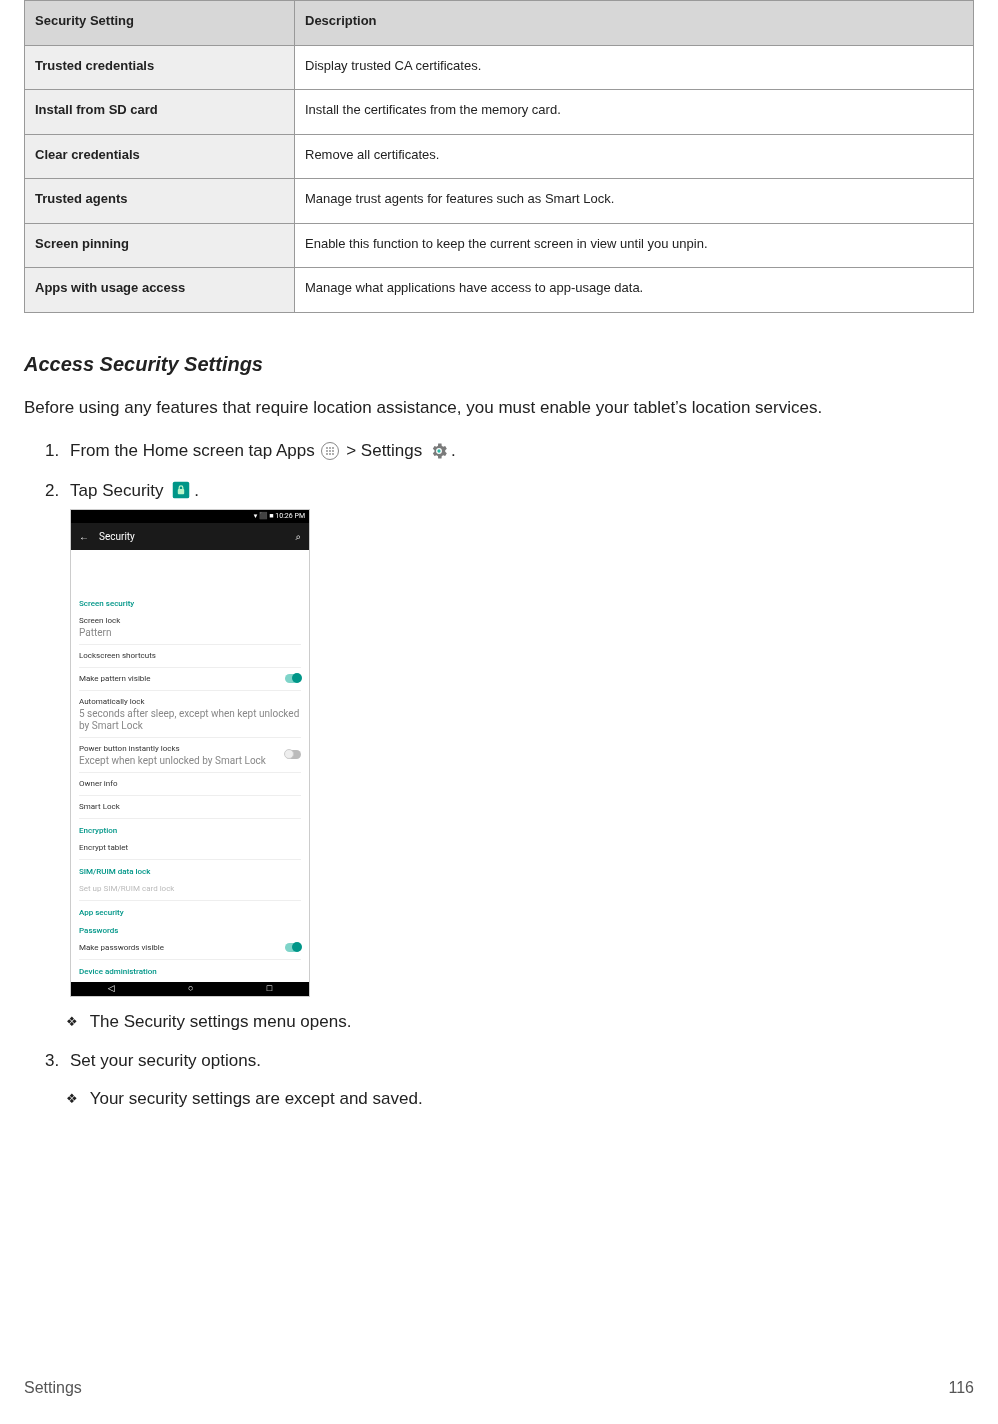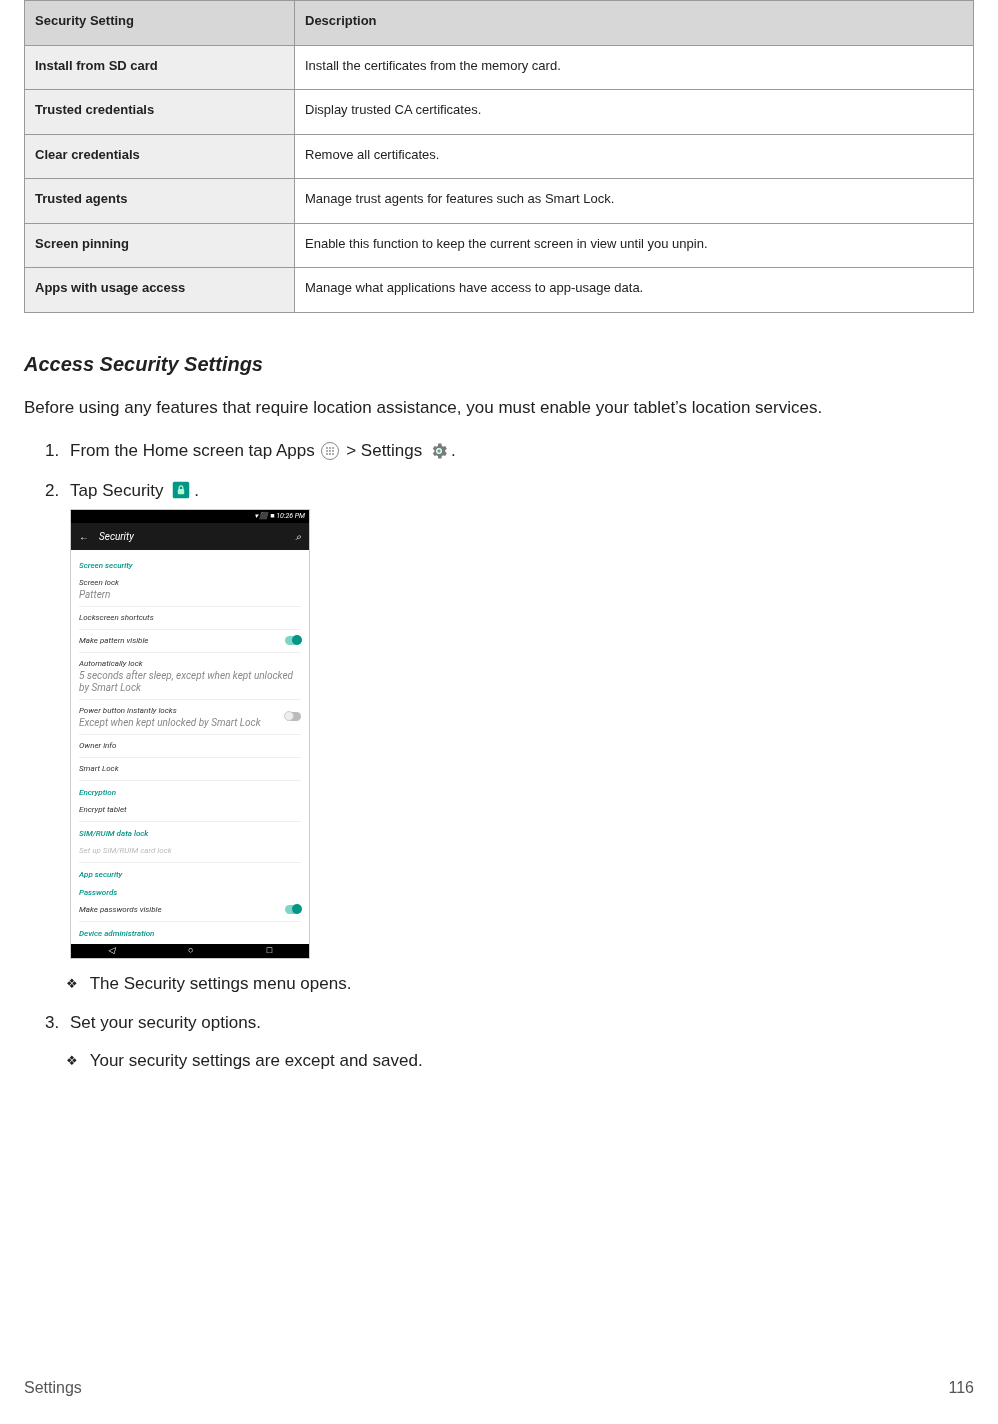--- a/index.html
+++ b/index.html
@@ -86,40 +86,39 @@
   
   .shot {
     width: 240px;
     border: 1px solid #ccc;
     margin: 6px 0 6px 0;
     font-family: Roboto, Arial, sans-serif;
     font-size: 8px;
     color: #333;
     background: #fff;
     user-select: none;
-    font-style: italic;
   }
   .shot .statusbar {
     background: #000;
     color: #fff;
     font-size: 7px;
     padding: 1px 4px;
     text-align: right;
   }
   .shot .appbar {
     background: #1a1a1a;
     color: #fff;
     font-size: 10px;
     padding: 6px 8px;
     display: flex;
     align-items: center;
     gap: 10px;
   }
   .shot .appbar .title { flex: 1; }
-  .shot .body { padding: 4px 8px 0 8px; }
+  .shot .body { padding: 4px 8px 0 8px; margin-top: 38px; }
   .shot .cat {
     color: #009688;
     font-weight: 500;
     font-size: 8px;
     margin-top: 6px;
   }
   .shot .row {
     display: flex;
     border-bottom: 1px solid #eee;
     padding: 5px 0;
@@ -173,26 +172,26 @@
 
 <table class="sec">
   <thead>
     <tr>
       <th>Security Setting</th>
       <th>Description</th>
     </tr>
   </thead>
   <tbody>
     <tr>
+      <td class="name">Trusted credentials</td>
+      <td>Display trusted CA certificates.</td>
+    </tr>
+    <tr>
       <td class="name">Install from SD card</td>
       <td>Install the certificates from the memory card.</td>
-    </tr>
-    <tr>
-      <td class="name">Trusted credentials</td>
-      <td>Display trusted CA certificates.</td>
     </tr>
     <tr>
       <td class="name">Clear credentials</td>
       <td>Remove all certificates.</td>
     </tr>
     <tr>
       <td class="name">Trusted agents</td>
       <td>Manage trust agents for features such as Smart Lock.</td>
     </tr>
     <tr>

